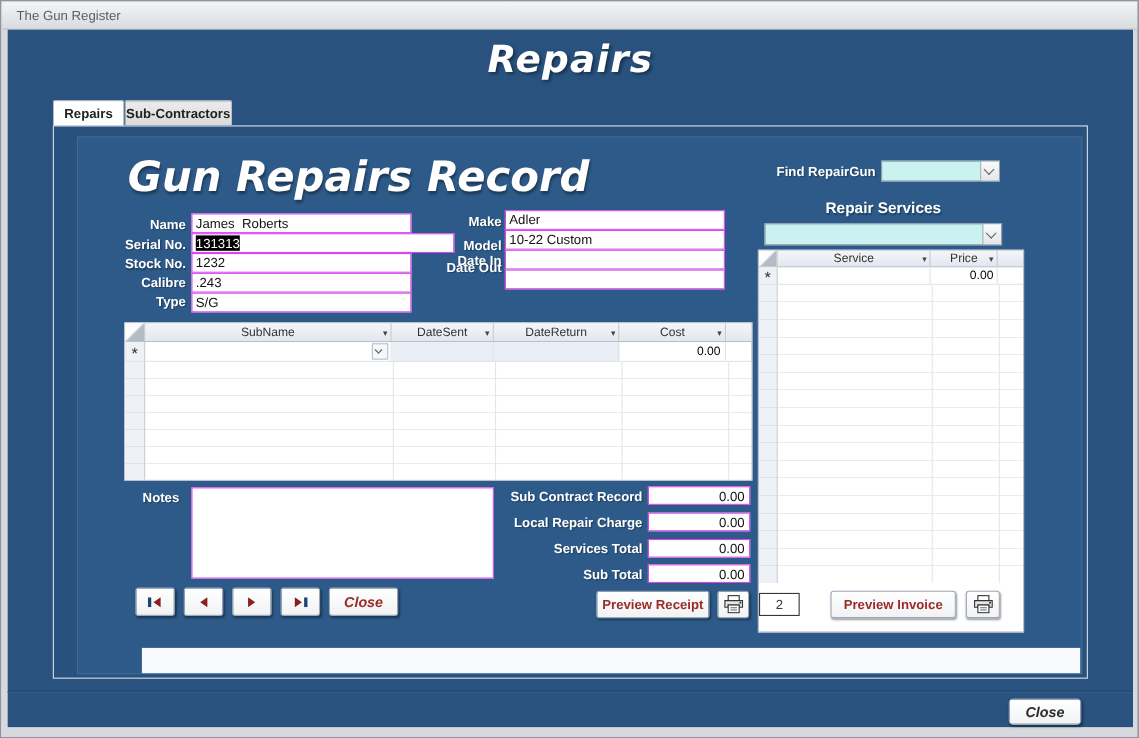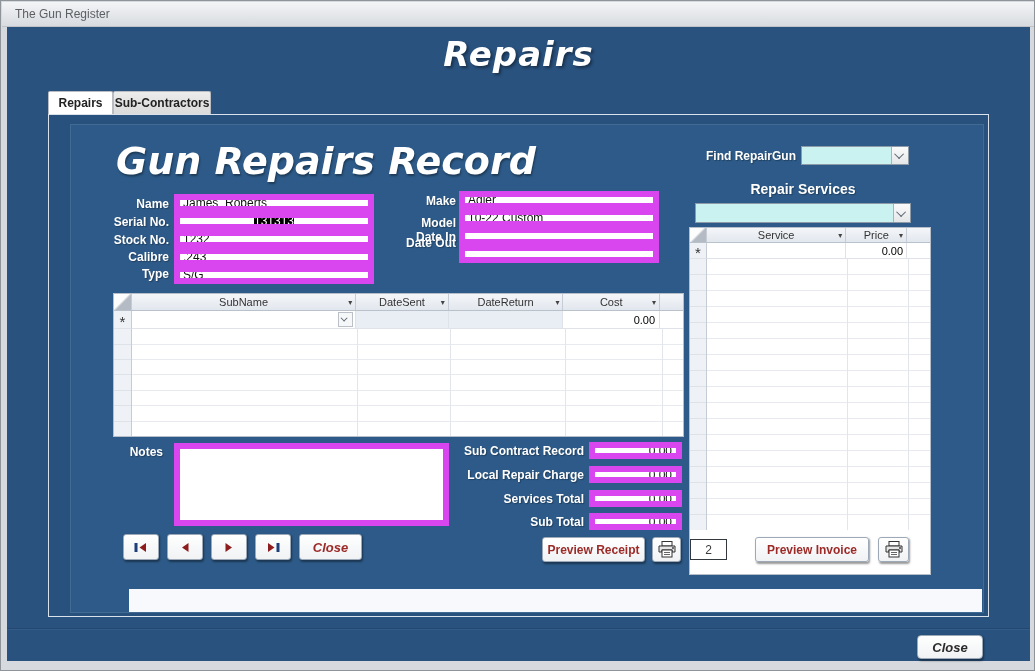--- a/index.html
+++ b/index.html
@@ -30,21 +30,21 @@
   .panel { position:absolute; left:69px; top:123px; width:914px; height:489px;
            background:#2d5a88; border:1px solid #426b93; }
   .whitestrip { position:absolute; left:128px; top:588px; width:853px; height:23px;
                 background:#f7f9fc; }
   .recheading { position:absolute; left:95px; top:138px; width:460px; text-align:center;
                 font-family:"DejaVu Sans", sans-serif; font-weight:bold; font-style:italic;
                 font-size:38px; color:#ffffff; text-shadow:1px 2px 2px rgba(0,0,0,.35); }
   
   .lbl { position:absolute; text-align:right; font-size:12px; font-weight:bold;
          color:#ffffff; text-shadow:1px 1px 1px rgba(0,0,0,.3); }
-  .box { position:absolute; background:#ffffff; border:6px solid #d946ef;
+  .box { position:absolute; background:#ffffff; border:1px solid #d946ef;
          font-size:12px; color:#111; display:flex; align-items:center;
          padding:0 3px; white-space:pre; overflow:hidden; }
   .box .sel { background:#000; color:#fff; }
   .numbox { justify-content:flex-end; padding-right:4px; }
   
   .combo { position:absolute; background:#c9f2f0; border:1px solid #8d9aa7;
            display:flex; align-items:stretch; }
   .combo .val { flex:1; font-size:12px; color:#111; }
   .combo .cbtn { width:17px; background:linear-gradient(#fbfbfb,#e4e6e8);
                  border-left:1px solid #aab2ba; display:flex; align-items:center;
@@ -117,21 +117,21 @@
     <span class="cbtn">
         <span class="chev"></span>
       </span>
   </div>
 
   <div class="lbl" style="left:28px;top:196px;width:140px;">Name</div>
   <div class="box" style="left:173px;top:193px;width:200px;height:18px;">
     <span>James  Roberts</span>
   </div>
   <div class="lbl" style="left:28px;top:214px;width:140px;">Serial No.</div>
-  <div class="box" style="left:173px;top:211px;width:200px;height:18px;justify-content:center;">
+  <div class="box" style="left:173px;top:211px;width:239px;height:18px;">
     <span class="sel">131313</span>
   </div>
   <div class="lbl" style="left:28px;top:232px;width:140px;">Stock No.</div>
   <div class="box" style="left:173px;top:229px;width:200px;height:18px;">
     <span>1232</span>
   </div>
   <div class="lbl" style="left:28px;top:249px;width:140px;">Calibre</div>
   <div class="box" style="left:173px;top:247px;width:200px;height:18px;">
     <span>.243</span>
   </div>

